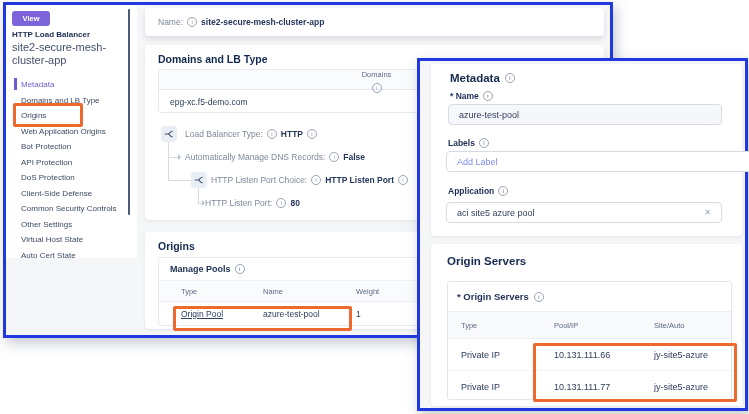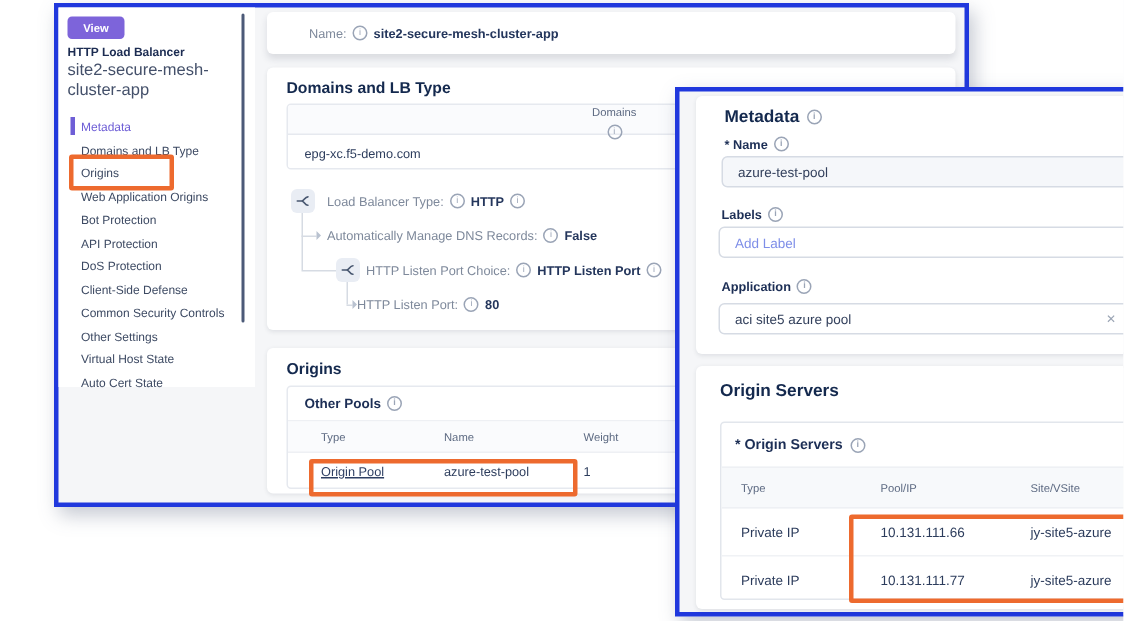--- a/index.html
+++ b/index.html
@@ -1,19 +1,19 @@
 <!DOCTYPE html>
 <html><head>
 <meta charset="utf-8">
 <style>
   html,body{margin:0;padding:0;background:#fff;}
   .stage{position:relative;width:749px;height:414px;background:#ffffff;overflow:hidden;
          font-family:"Liberation Sans",sans-serif;color:#2c3c5c;}
   .panel{position:absolute;box-sizing:border-box;border:3px solid #2038dd;background:#f5f6f8;
-         box-shadow:3px 5px 12px rgba(90,100,125,.35);margin-left:33px;}
+         box-shadow:3px 5px 12px rgba(90,100,125,.35);}
   .back{left:3px;top:2px;width:610px;height:336px;z-index:1;}
   .front{left:417px;top:58px;width:331px;height:353px;z-index:2;}
 
   
   .bp-sidebar{position:absolute;left:0;top:0;width:131px;height:253px;background:#fff;}
   .bp-scroll{position:absolute;left:122px;top:4px;width:2px;height:206px;background:#4c5a78;border-radius:2px;}
   .view-btn{position:absolute;left:6px;top:6px;width:38px;height:15px;background:#7d64da;border-radius:3px;
             color:#fff;font-size:7.5px;font-weight:bold;display:flex;align-items:center;justify-content:center;cursor:pointer;}
   .lb-kind{position:absolute;left:6px;top:25px;font-size:8px;font-weight:bold;color:#1c2c52;}
   .lb-title{position:absolute;left:6px;top:36px;width:123px;font-size:11px;line-height:13px;color:#44506a;overflow-wrap:anywhere;}
@@ -29,21 +29,21 @@
   .info{display:inline-flex;width:8px;height:8px;border:1px solid #9aa4b6;border-radius:50%;
         align-items:center;justify-content:center;font-size:6px;line-height:1;color:#9aa4b6;
         font-style:normal;flex:0 0 auto;}
   .hl-box{position:absolute;border:3px solid #ed6a2e;box-sizing:border-box;z-index:6;border-radius:2px;}
   .card-h{position:absolute;left:13px;top:8px;font-size:10.5px;font-weight:bold;color:#14294e;}
   b{color:#24365c;}
 
   
   .name-card{position:absolute;left:139px;top:3px;width:459px;height:28px;background:#fff;border-radius:4px;
              box-shadow:0 3px 5px rgba(40,50,70,.13);display:flex;align-items:center;gap:4px;
-             padding-left:28px;box-sizing:border-box;font-size:8.5px;color:#7e899b;}
+             padding-left:13px;box-sizing:border-box;font-size:8.5px;color:#7e899b;}
   .domains-card{left:139px;top:40px;width:459px;height:175px;}
   .origins-card{left:139px;top:227px;width:459px;height:97px;}
 
   .dom-table{position:absolute;left:13px;top:24px;width:426px;height:44px;border:1px solid #e6e9ef;
              border-radius:3px;box-sizing:border-box;overflow:hidden;}
   .dom-head{height:19px;background:#fafbfd;border-bottom:1px solid #e6e9ef;display:flex;align-items:center;
             gap:4px;padding-left:11px;font-size:7.5px;color:#5d6a82;flex-direction:column;}
   .dom-val{height:23px;display:flex;align-items:center;padding-left:11px;font-size:8.5px;color:#2c3c5c;background:#fff;}
 
   .tbox{position:absolute;width:16px;height:16px;background:#e9edf4;border-radius:4px;
@@ -177,21 +177,21 @@
         <span>HTTP Listen Port:</span>
         <span class="info">i</span>
         <b>80</b>
       </div>
     </div>
 
     <div class="card origins-card">
       <div class="card-h">Origins</div>
       <div class="op-table">
         <div class="op-title">
-          <span>Other Pools</span>
+          <span>Manage Pools</span>
           <span class="info">i</span>
         </div>
         <div class="op-cols">
           <span class="oc1">Type</span>
           <span class="oc2">Name</span>
           <span class="oc3">Weight</span>
         </div>
         <div class="op-row">
           <span class="oc1"><span class="link">Origin Pool</span></span>
           <span class="oc2">azure-test-pool</span>
@@ -236,21 +236,21 @@
     <div class="card os-card">
       <div class="os-h">Origin Servers</div>
       <div class="os-table">
         <div class="os-title">
           <span>* Origin Servers</span>
           <span class="info">i</span>
         </div>
         <div class="os-cols">
           <span class="sc1">Type</span>
           <span class="sc2">Pool/IP</span>
-          <span class="sc3">Site/VSite</span>
+          <span class="sc3">Site/Auto</span>
         </div>
         <div class="os-row">
           <span class="sc1">Private IP</span>
           <span class="sc2">10.131.111.66</span>
           <span class="sc3">jy-site5-azure</span>
         </div>
         <div class="os-row">
           <span class="sc1">Private IP</span>
           <span class="sc2">10.131.111.77</span>
           <span class="sc3">jy-site5-azure</span>

